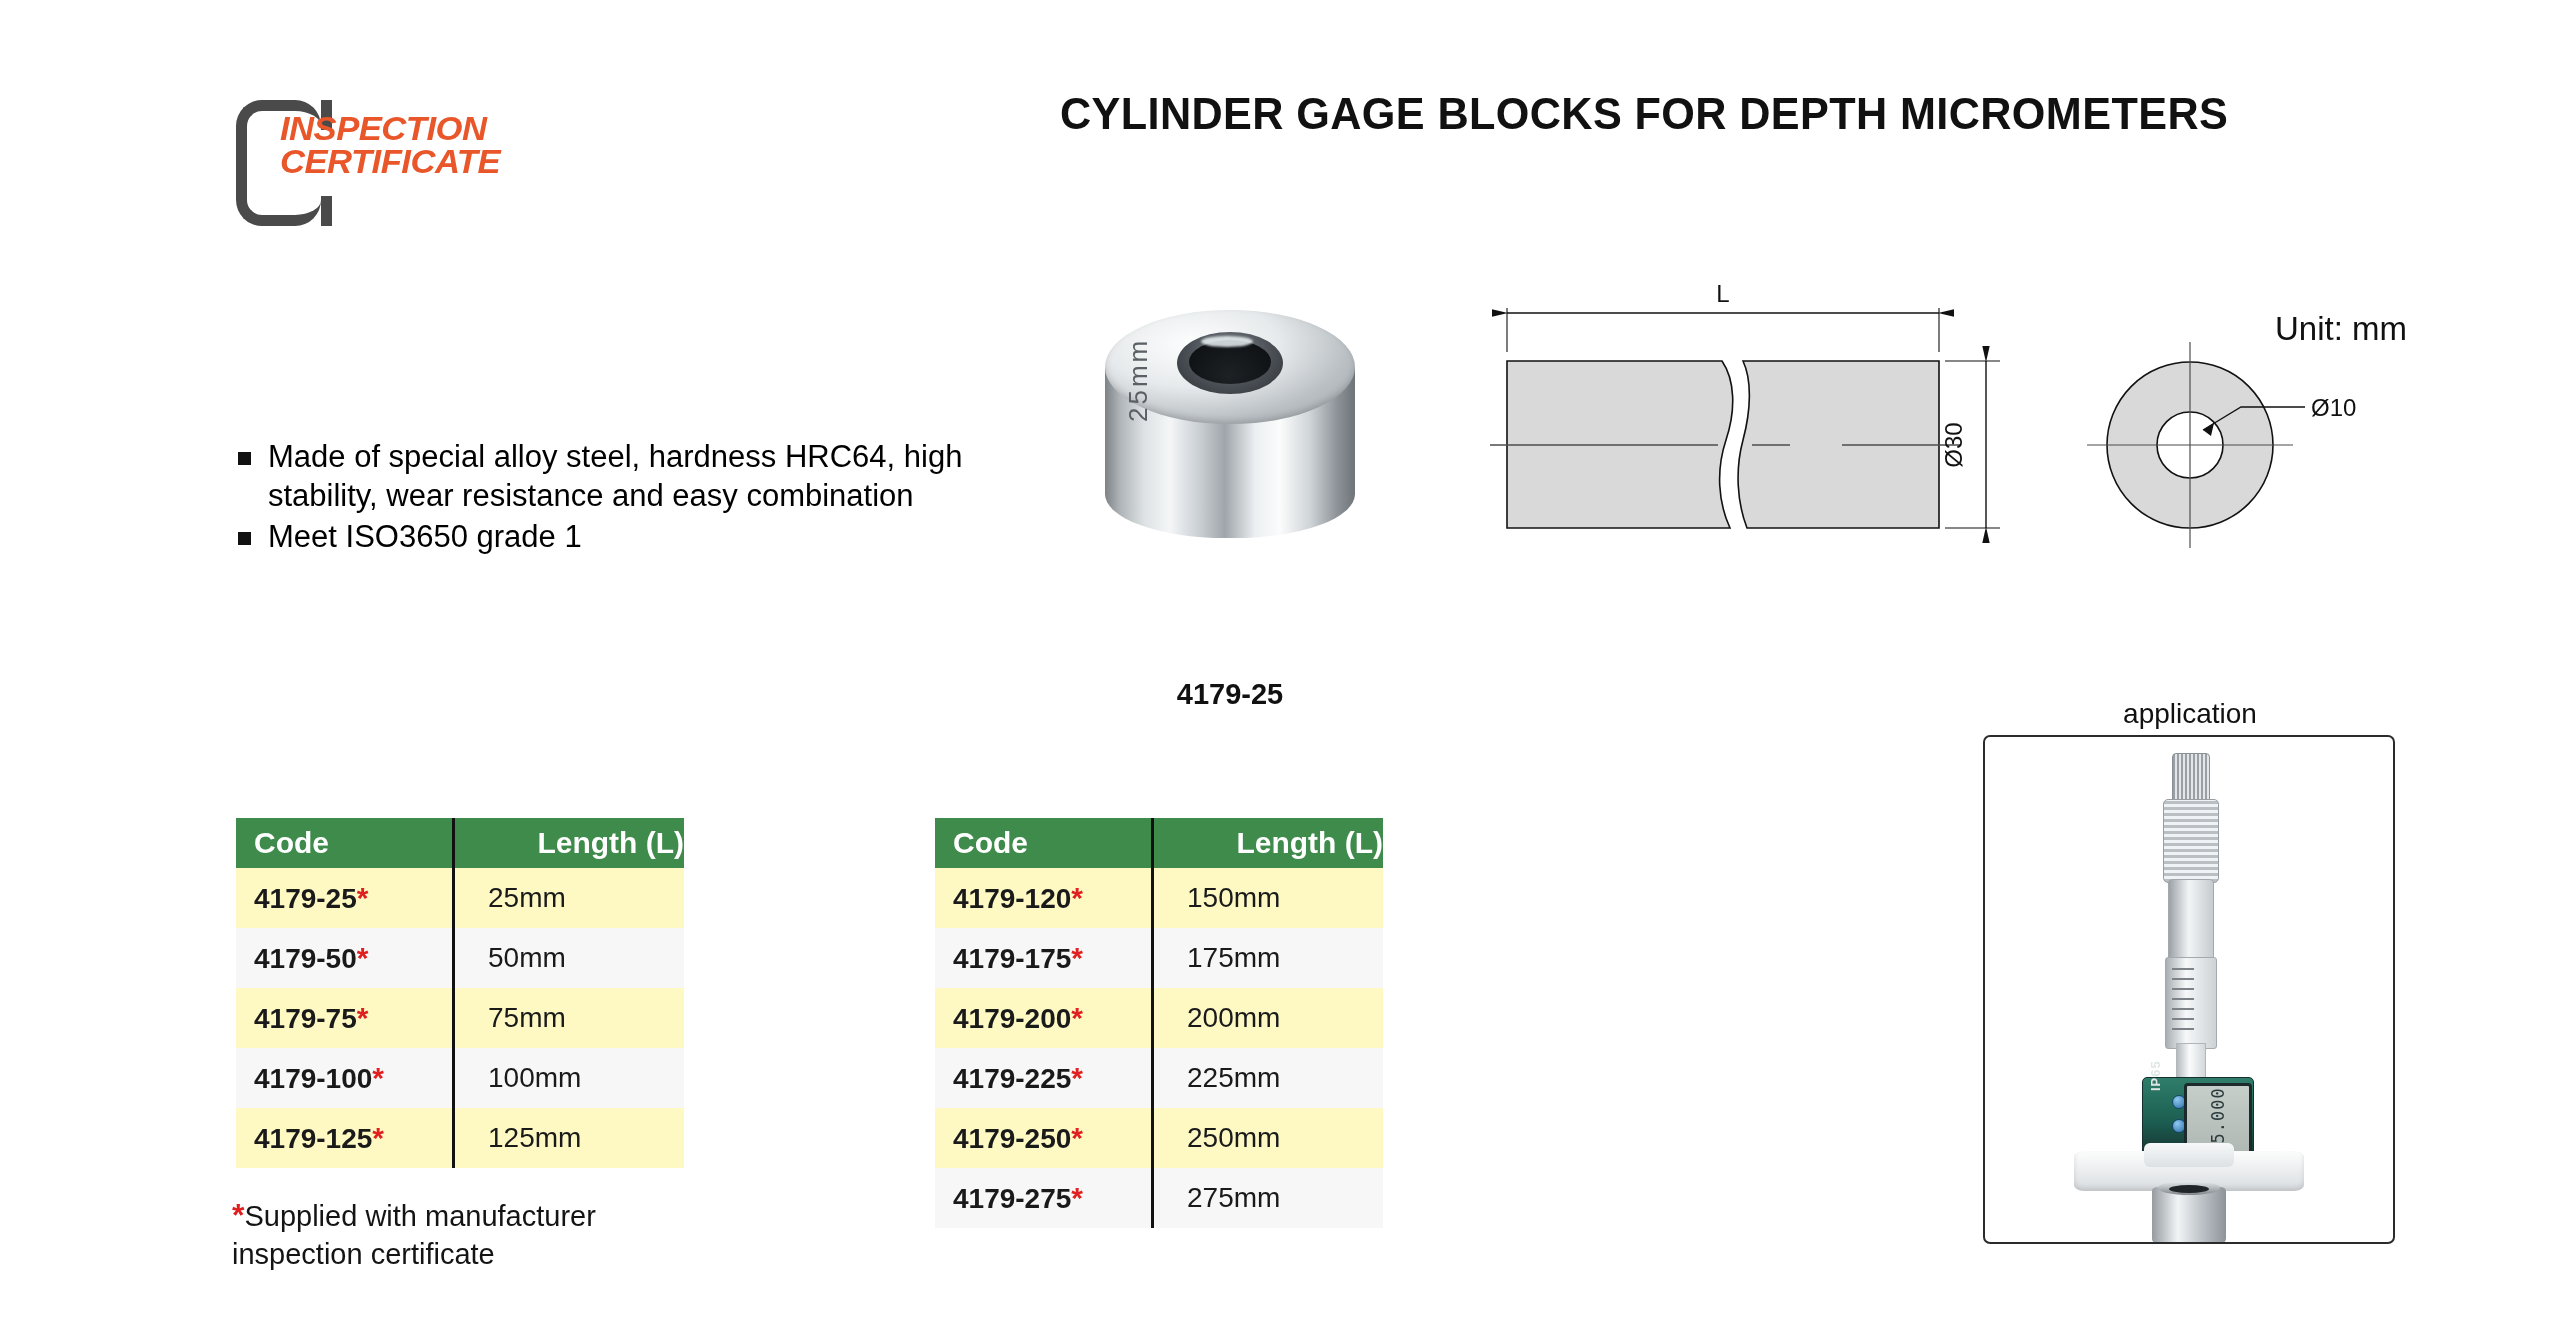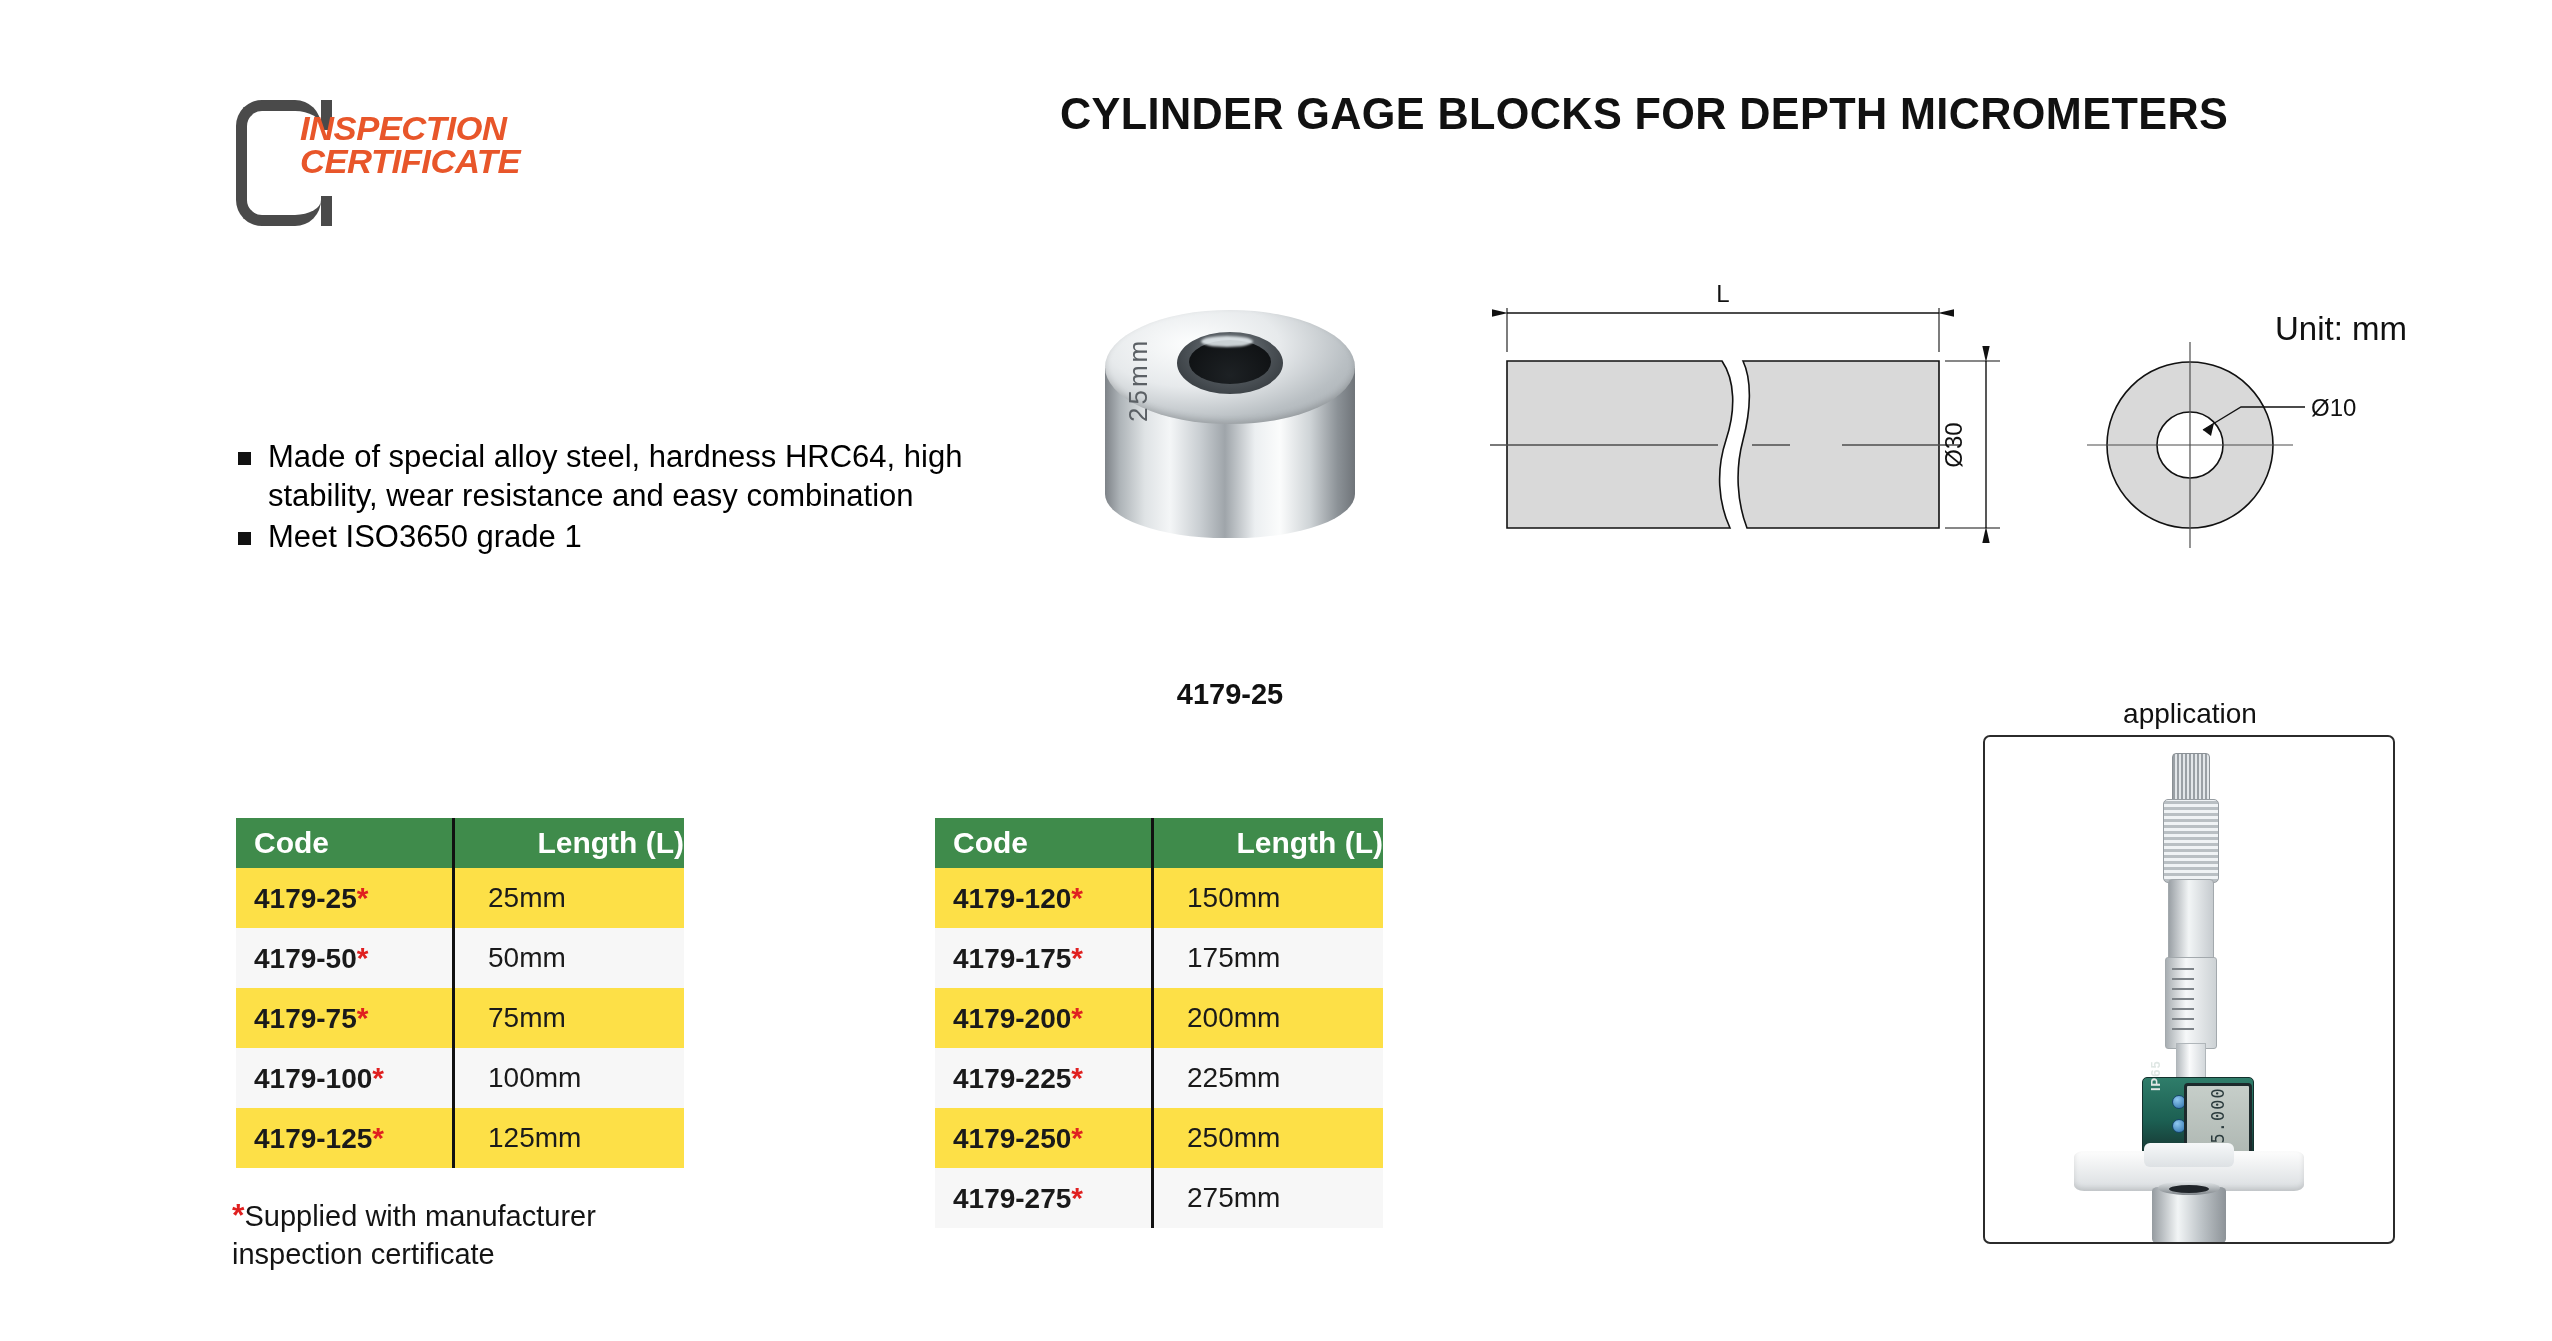--- a/index.html
+++ b/index.html
@@ -9,21 +9,21 @@
   
   #logo{position:absolute;left:236px;top:96px;width:320px;height:115px;}
   #logo .bracket{position:absolute;left:0;top:4px;width:74px;height:104px;
       border:11px solid #4a4a4a;border-right:none;
       border-top-left-radius:26px;border-bottom-left-radius:26px;
       border-top-right-radius:26px;border-bottom-right-radius:26px;}
   #logo .bracket::after{content:"";position:absolute;right:-11px;top:-11px;
       width:11px;height:30px;background:#4a4a4a;}
   #logo .bracket::before{content:"";position:absolute;right:-11px;bottom:-11px;
       width:11px;height:30px;background:#4a4a4a;}
-  #logo .words{position:absolute;left:64px;top:16px;}
+  #logo .words{position:absolute;left:44px;top:16px;}
   #logo .w{display:block;color:#e8562a;font-weight:bold;font-style:italic;
       font-size:33px;line-height:33px;letter-spacing:-0.5px;
       font-family:"Liberation Sans",sans-serif;
       transform:scaleX(1.05);transform-origin:left center;}
 
   
   #page-title{position:absolute;left:1060px;top:88px;width:1400px;
       font-size:45px;font-weight:bold;color:#111;letter-spacing:0.4px;
       transform:scaleX(0.96);transform-origin:left top;white-space:nowrap;}
 
@@ -59,21 +59,21 @@
   
   #drawing{position:absolute;left:1490px;top:280px;width:1050px;height:300px;}
   #unit-label{position:absolute;left:2275px;top:310px;font-size:33px;color:#111;}
 
   
   .tbl{position:absolute;border-collapse:collapse;}
   .tbl td,.tbl th{padding:0;}
   .tbl .hdr{background:#3f8b4b;color:#fff;font-weight:bold;font-size:30px;height:50px;}
   .tbl .hdr .cellpad{padding-left:18px;}
   .tbl td{font-size:28px;height:60px;vertical-align:middle;}
-  .tbl tr.odd td{background:#fde047;}
+  .tbl tr.odd td{background:#fef9c3;}
   .tbl tr.even td{background:#f7f7f7;}
   .tbl td.code{font-weight:bold;padding-left:18px;width:216px;}
   .tbl td.len{padding-left:18px;width:196px;}
   .tbl th.c1{width:216px;text-align:left;margin-top:33px;}
   .tbl th.c2{width:196px;text-align:right;}
   .ast{color:#e02020;font-weight:bold;font-size:30px;}
   .vline{position:absolute;top:0;width:3px;background:#111;}
 
   #table-left{left:236px;top:818px;}
   #table-right{left:935px;top:818px;}

